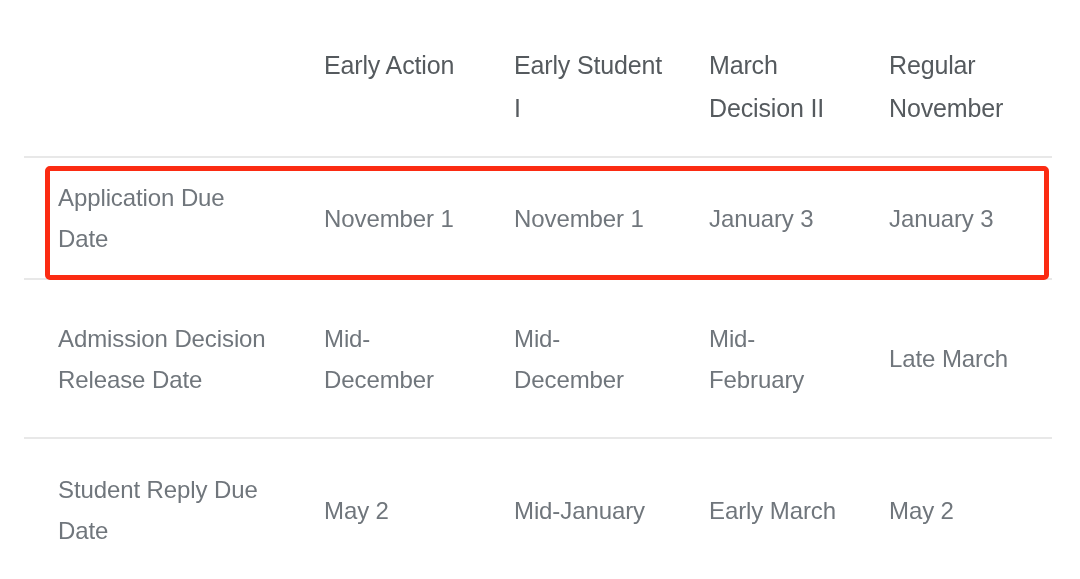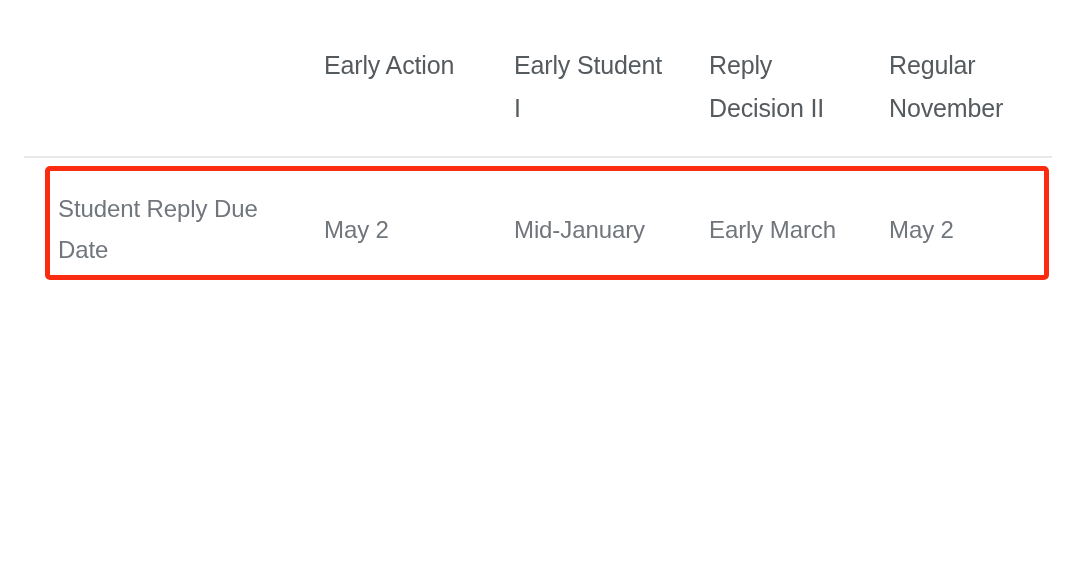--- a/index.html
+++ b/index.html
@@ -102,27 +102,41 @@
       <col class="c-data2">
       <col class="c-data3">
       <col class="c-data4">
     </colgroup>
 
     <thead>
       <tr>
         <th class="th-label"></th>
         <th class="th-data">Early Action</th>
         <th class="th-data">Early Student I</th>
-        <th class="th-data">Reply Decision II</th>
+        <th class="th-data">March Decision II</th>
         <th class="th-data">Regular November</th>
       </tr>
     </thead>
 
     <tbody>
+      <tr class="row-1">
+        <td class="td-label">Application Due Date</td>
+        <td class="td-data">November 1</td>
+        <td class="td-data">November 1</td>
+        <td class="td-data">January 3</td>
+        <td class="td-data">January 3</td>
+      </tr>
 
+      <tr class="row-2">
+        <td class="td-label">Admission Decision Release Date</td>
+        <td class="td-data">Mid-December</td>
+        <td class="td-data">Mid-December</td>
+        <td class="td-data">Mid-February</td>
+        <td class="td-data">Late March</td>
+      </tr>
 
       <tr class="row-3">
         <td class="td-label">Student Reply Due Date</td>
         <td class="td-data">May 2</td>
         <td class="td-data">Mid-January</td>
         <td class="td-data">Early March</td>
         <td class="td-data">May 2</td>
       </tr>
     </tbody>
   </table>

